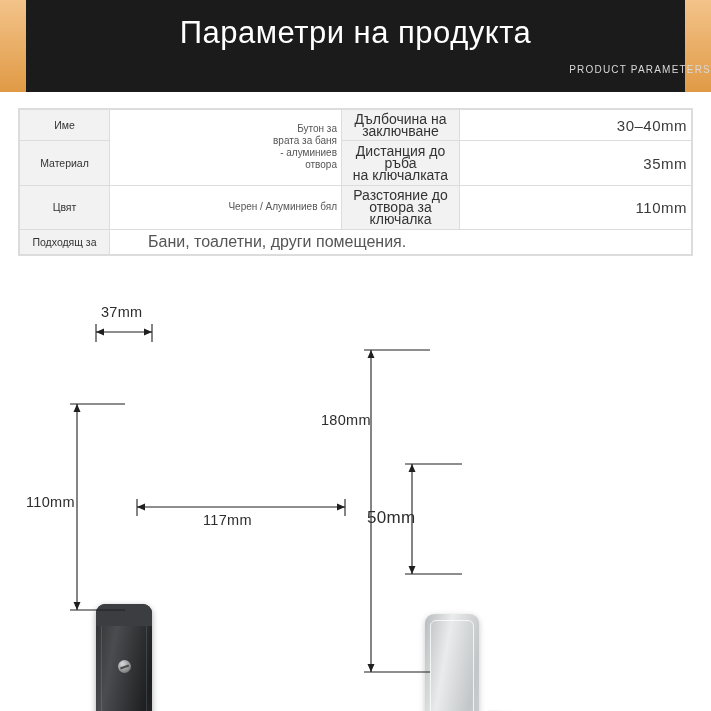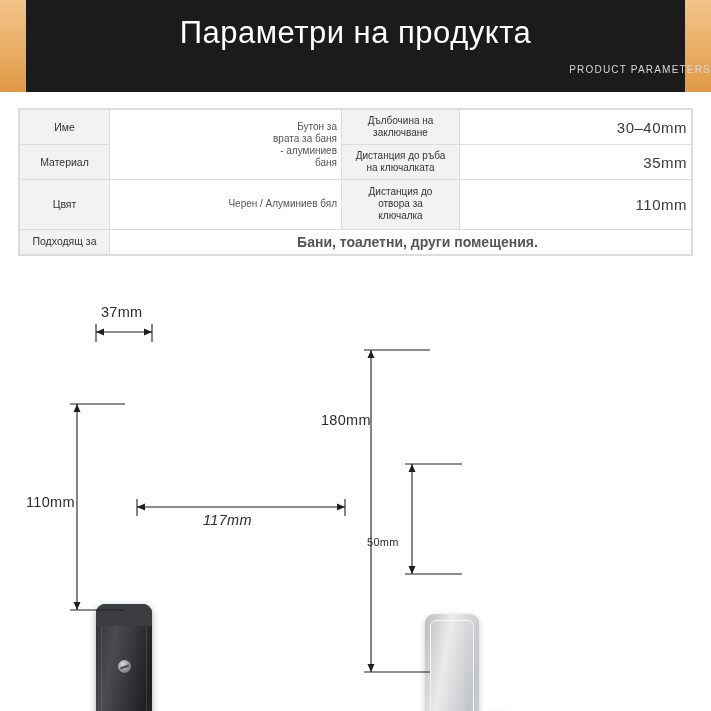--- a/index.html
+++ b/index.html
@@ -73,31 +73,30 @@
     font-size: 10.5px;
     line-height: 15px;
   }
   td.valuecell {
     text-align: right;
     color: #555;
     font-size: 10px;
     line-height: 12px;
   }
   td.valuecell-left {
-    text-align: center;
+    text-align: left;
     padding-left: 38px;
     color: #555;
-    font-size: 14px;
-    font-weight: bold;
+    font-size: 16px;
   }
   td.keycell {
     width: 118px;
     background: #f2f2f2;
     text-align: center;
-    font-size: 10px;
+    font-size: 14px;
     line-height: 12px;
     color: #333;
   }
   td.numcell {
     text-align: right;
     padding-left: 14px;
     font-size: 15px;
     color: #3a3a3a;
     letter-spacing: 0.5px;
   }
@@ -219,42 +218,42 @@
 <div class="table-wrap">
   <table class="tbl">
     <tbody>
         <tr>
       <td class="labelcell">Име</td>
       <td class="valuecell" rowspan="2">
         <span class="stack-lines">
           <span>Бутон за</span>
           <span>врата за баня</span>
           <span>- алуминиев</span>
-          <span>баня</span>
+          <span>отвора</span>
         </span>
       </td>
       <td class="keycell">
         <span>Дълбочина на</span><br>
         <span>заключване</span>
       </td>
       <td class="numcell">30–40mm</td>
     </tr>
     <tr>
       <td class="labelcell">Материал</td>
       <td class="keycell">
         <span>Дистанция до ръба</span><br>
         <span>на ключалката</span>
       </td>
       <td class="numcell">35mm</td>
     </tr>
     <tr>
       <td class="labelcell">Цвят</td>
       <td class="valuecell">Черен / Алуминиев бял</td>
       <td class="keycell">
-        <span>Дистанция до</span><br>
+        <span>Разстояние до</span><br>
         <span>отвора за</span><br>
         <span>ключалка</span>
       </td>
       <td class="numcell">110mm</td>
     </tr>
     <tr>
       <td class="labelcell">Подходящ за</td>
       <td class="valuecell-left" colspan="3">Бани, тоалетни, други помещения.</td>
     </tr>
   </tbody>
@@ -303,16 +302,16 @@
       <polygon points="345,245 337,241.5 337,248.5"></polygon>
       <polygon points="371,88 367.5,96 374.5,96"></polygon>
       <polygon points="371,410 367.5,402 374.5,402"></polygon>
       <polygon points="412,202 408.5,210 415.5,210"></polygon>
       <polygon points="412,312 408.5,304 415.5,304"></polygon>
     </g>
   </svg>
 
   <div class="dimtext" style="left:101px; top:42px;">37mm</div>
   <div class="dimtext" style="left:26px; top:232px;">110mm</div>
-  <div class="dimtext" style="left:203px; top:250px;font-style:italic;">117mm</div>
+  <div class="dimtext" style="left:203px; top:250px;">117mm</div>
   <div class="dimtext" style="left:321px; top:150px;">180mm</div>
-  <div class="dimtext" style="left:367px; top:246px; font-size:11px;margin-top:28px;">50mm</div>
+  <div class="dimtext" style="left:367px; top:246px; font-size:17px;">50mm</div>
 </div>
 
 </body></html>

